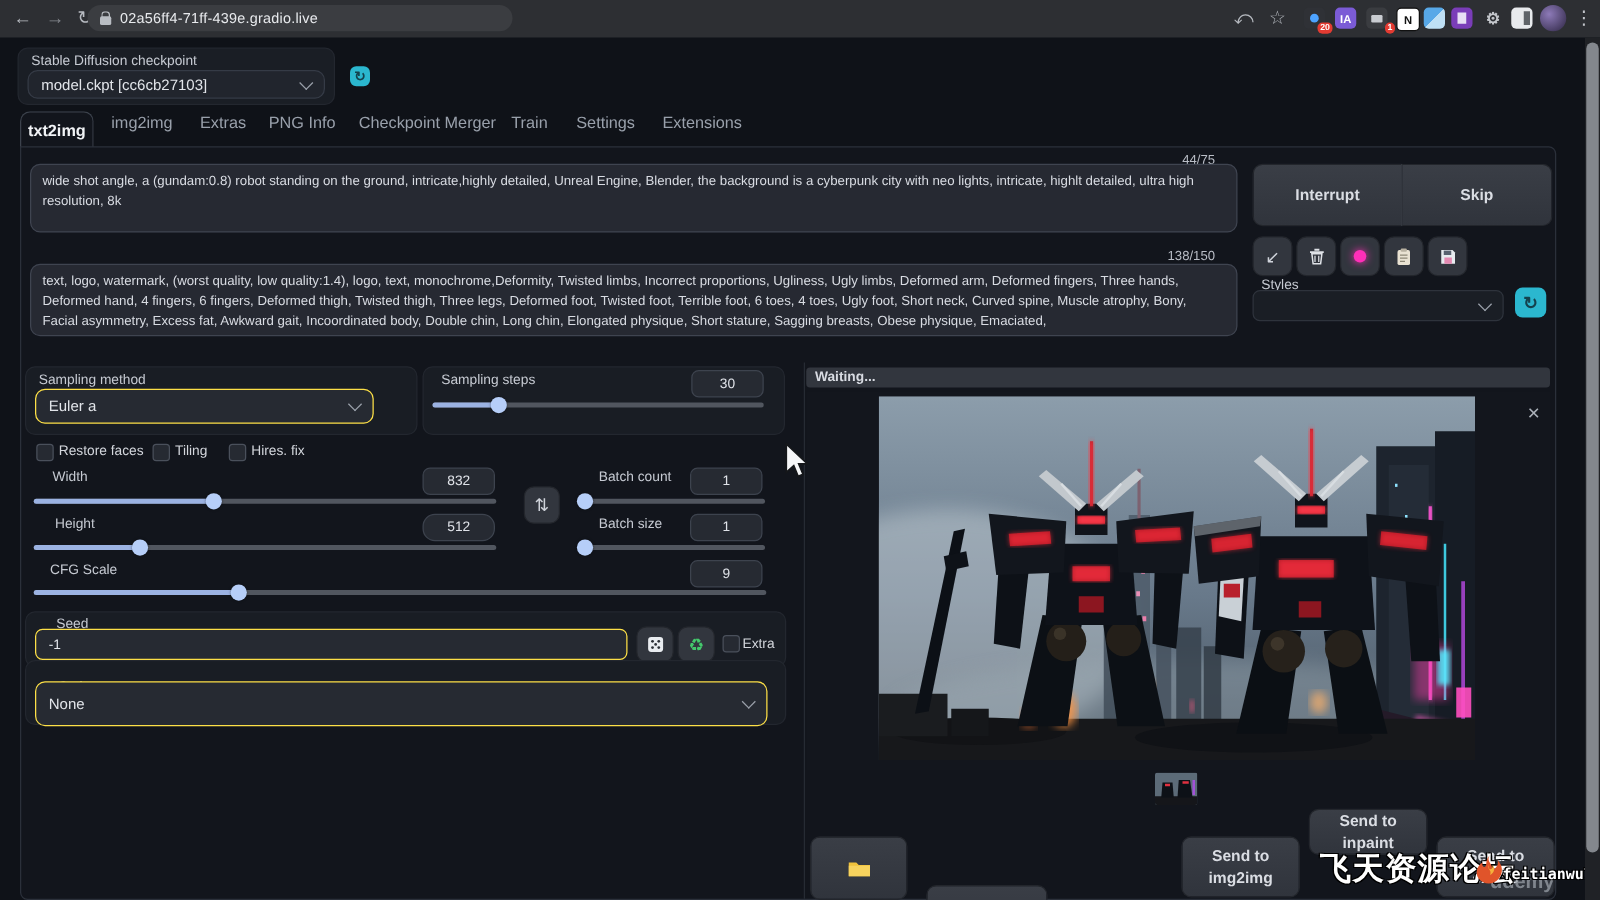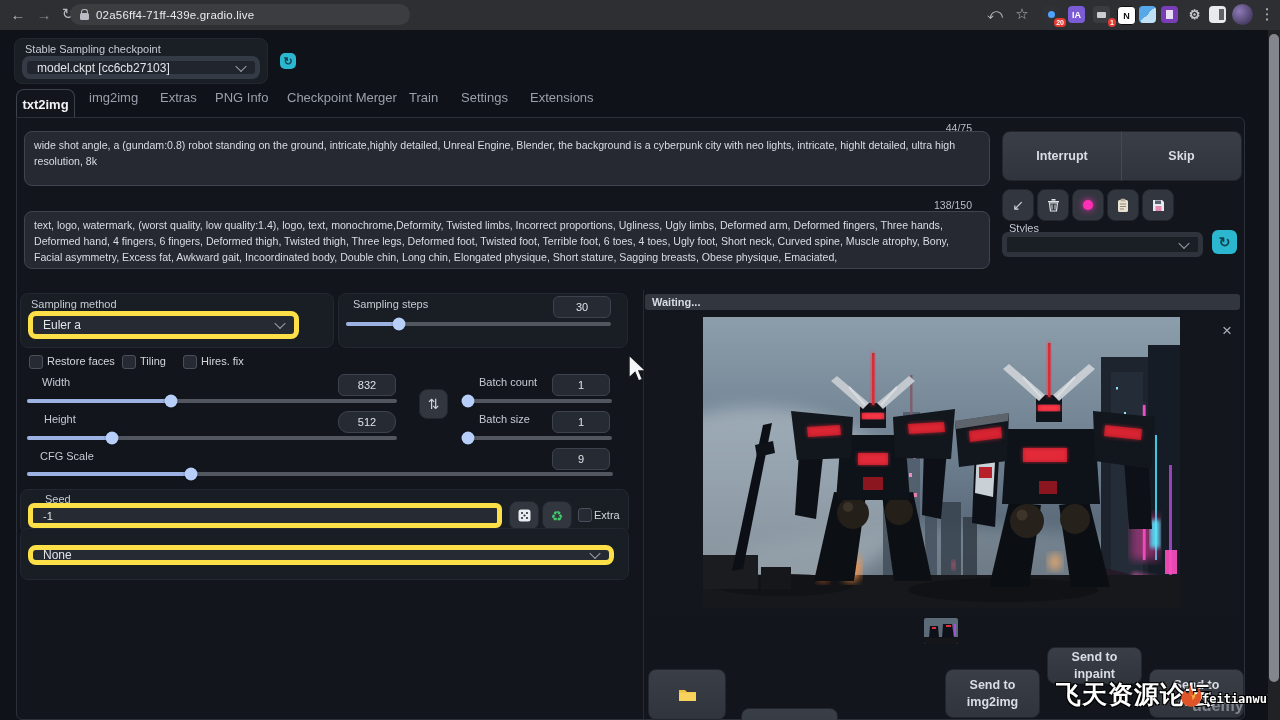--- a/index.html
+++ b/index.html
@@ -19,21 +19,21 @@
   #urlpill .lock:after{content:"";position:absolute;left:0;top:4px;width:9px;height:7px;
     background:#b9bdc3;border-radius:1.5px;}
   #urltext{color:#e8eaed;font-size:11.5px;letter-spacing:.2px;}
   .extic{position:absolute;top:6px;width:17px;height:17px;border-radius:4px;
     font-size:9px;font-weight:bold;color:#fff;display:flex;align-items:center;justify-content:center;}
   .badge{position:absolute;right:-6px;bottom:-4px;background:#e33b32;color:#fff;font-size:7px;
     font-weight:bold;border-radius:4px;padding:0 2px;line-height:9px;}
   
   .lbl{position:absolute;font-size:11px;color:#c6cad2;white-space:nowrap;}
   .blk{position:absolute;background:#191d24;border:1px solid #23272f;border-radius:8px;}
-  .select{position:absolute;background:#262a32;border:5px solid #fde047;border-radius:8px;
+  .select{position:absolute;background:#262a32;border:1px solid #fde047;border-radius:8px;
     color:#e2e5ea;font-size:12px;display:flex;align-items:center;padding:0 10px;box-sizing:border-box;}
   .chev{position:absolute;right:10px;top:50%;width:7px;height:7px;border-left:1.6px solid #9aa0aa;
     border-bottom:1.6px solid #9aa0aa;transform:translateY(-70%) rotate(-45deg);}
   .numbox{position:absolute;width:56px;height:20px;background:#262a32;border:1px solid #3d434e;
     border-radius:6px;color:#dfe2e8;font-size:11px;text-align:center;line-height:20px;}
   .ta{position:absolute;background:#262932;border:1px solid #3f4450;border-radius:8px;
     color:#d9dce3;font-size:10.6px;line-height:1.5;padding:6px 9px;box-sizing:border-box;
     overflow:hidden;white-space:pre-wrap;}
   .cnt{position:absolute;width:92px;font-size:10.5px;color:#b9bdc6;text-align:right;}
   .btn{position:absolute;background:linear-gradient(#3a3e46,#30343c);border:1px solid #23262c;
@@ -93,21 +93,21 @@
     <div class="extic" style="left:1186px;background:transparent;color:#c3c6cb;font-size:13px;">⚙</div>
     <div class="extic" style="left:1209px;background:#e8eaed;">
       <span style="width:5px;height:11px;background:#5f6368;margin-left:8px;display:block;"></span>
     </div>
     <div class="extic" style="left:1232px;top:4px;width:21px;height:21px;border-radius:50%;
          background:radial-gradient(circle at 35% 35%,#8d7ab8,#4a3f66 70%,#2c2640);"></div>
     <div class="nav-ic" style="left:1257px;color:#c3c6cb;">⋮</div>
   </div>
 
   <div class="blk" style="left:14px;top:38px;width:252px;height:44px;background:#1a1e25;">
-    <div class="lbl" style="left:10px;top:4px;">Stable Sampling checkpoint</div>
+    <div class="lbl" style="left:10px;top:4px;">Stable Diffusion checkpoint</div>
     <div class="select" style="left:7px;top:17px;width:238px;height:23px;background:#21252d;border-color:#353b46;">
       <span>model.ckpt [cc6cb27103]</span>
       <span class="chev"></span>
     </div>
   </div>
   <div class="cyan" style="position:absolute;left:280px;top:53px;width:16px;height:16px;font-size:11px;">
       <span>↻</span>
     </div>
 
   <div id="tab-sel">txt2img</div>
@@ -255,21 +255,21 @@
       </div>
     <div class="ibtn" style="left:521px;top:11px;width:28px;height:27px;color:#44c96c;font-size:14px;">
         <span>♻</span>
       </div>
     <div class="cb" style="left:557px;top:18px;"></div>
     <div class="lbl" style="left:573px;top:19px;color:#d3d6dc;">Extra</div>
   </div>
 
   <div class="blk" style="left:20px;top:528px;width:607px;height:50px;">
     <div class="lbl" style="left:26px;top:15px;">Script</div>
-    <div class="select" style="left:7px;top:16px;width:586px;height:20px;">
+    <div class="select" style="left:7px;top:16px;width:586px;height:36px;">
       <span>None</span>
       <span class="chev"></span>
     </div>
   </div>
 
   <div class="abs" style="left:643px;top:290px;width:1px;height:429px;background:#262b33;"></div>
 
   <div class="abs" style="left:645px;top:294px;width:595px;height:16px;background:#32363e;border-radius:3px;">
     <span style="position:absolute;left:7px;top:2px;font-size:11px;font-weight:600;color:#d8dbe2;">Waiting...</span>
   </div>

